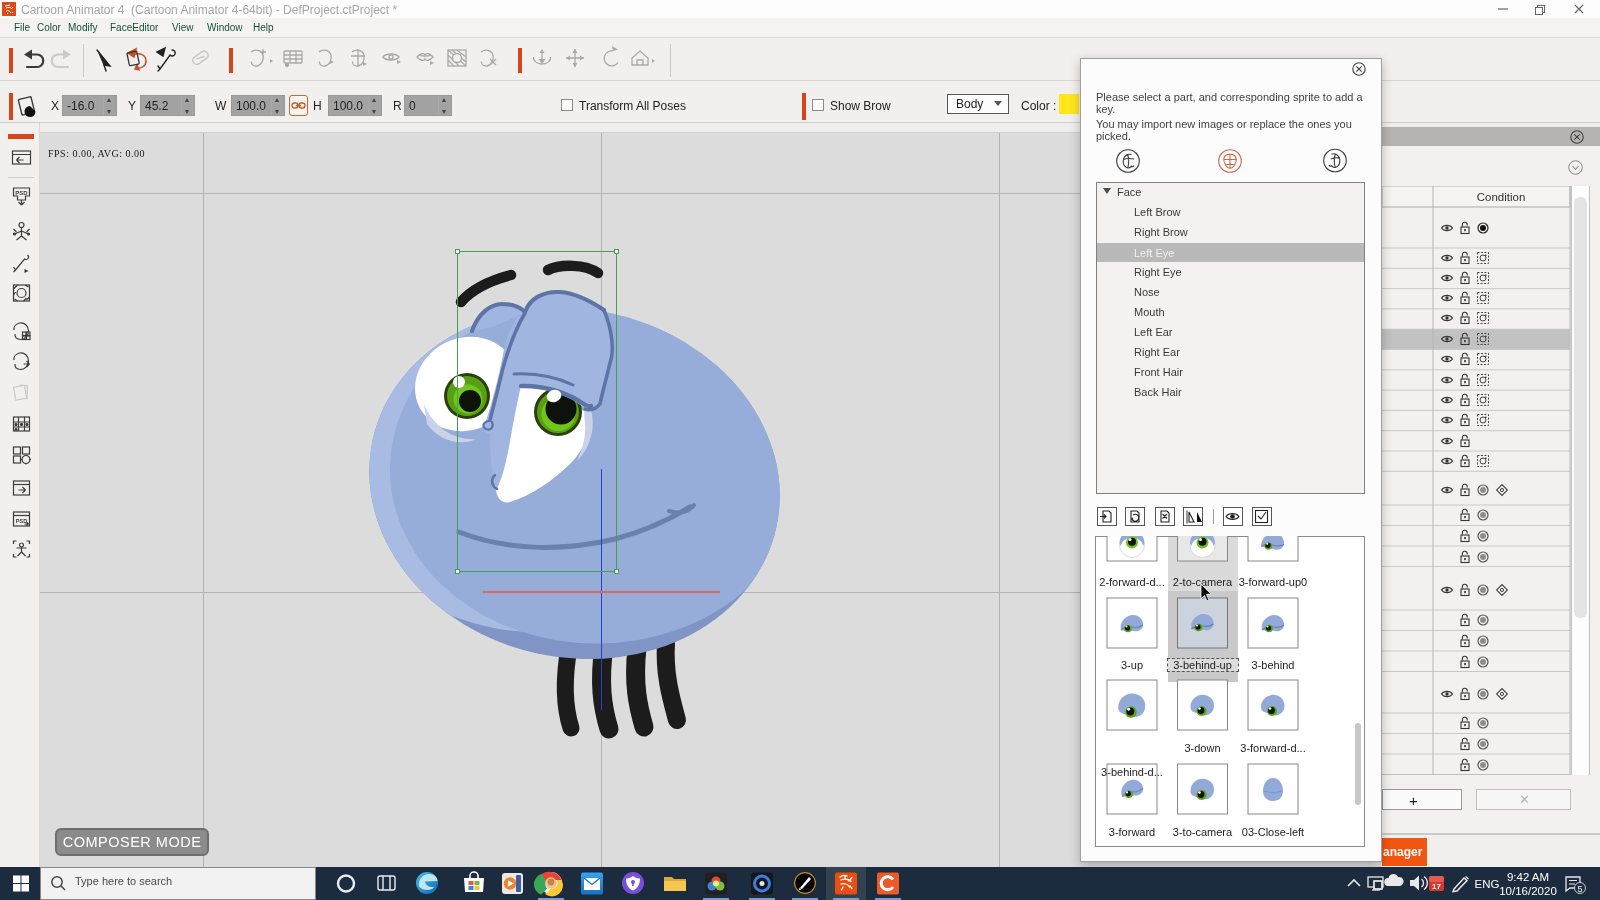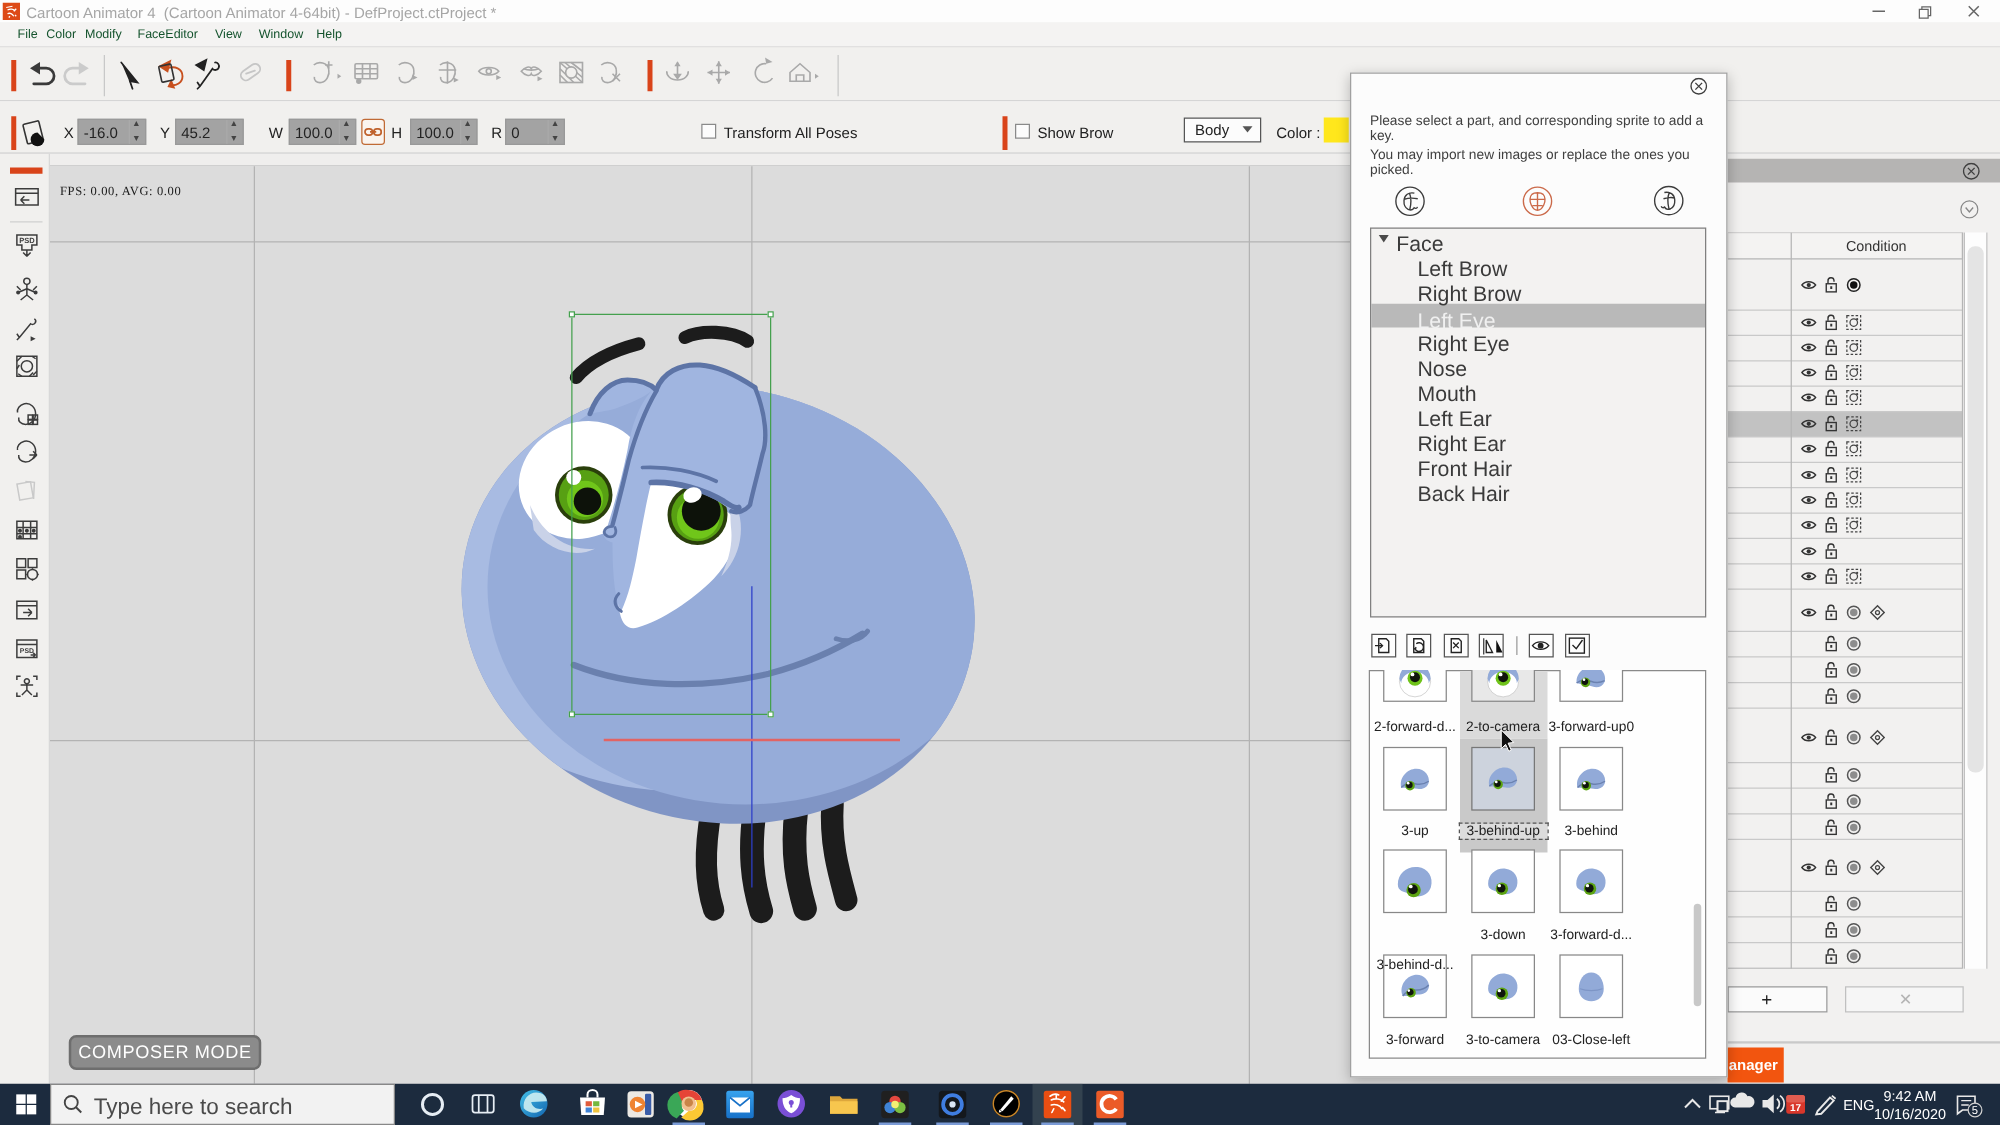--- a/index.html
+++ b/index.html
@@ -37,28 +37,28 @@
   #vline { left:601px; top:469px; width:1px; height:241px; background:#2c3ec9; }
   #hline { left:483px; top:591px; width:237px; height:2px; background:#e26464; }
   
   #rpanel { left:1382px; top:127px; width:218px; height:740px; background:#f2f1f0; }
   #rptitle { left:1382px; top:127px; width:218px; height:19px; background:#b5b4b3; }
   
   #dialog { left:1080px; top:58px; width:302px; height:804px; background:#fcfcfc; border:1px solid #a0a0a0; box-shadow:0 3px 10px rgba(0,0,0,0.25); }
   #dlgtitle { left:1080px; top:58px; width:302px; height:21px; background:#b4b3b2; font-size:11.5px; font-weight:bold; color:#333; text-align:center; line-height:21px; }
   .dlgtext { position:absolute; font-size:11px; color:#3f3f3f; }
   #dlglist { left:1096px; top:182px; width:269px; height:312px; background:#f3f2f1; border:1px solid #808080; }
-  .lrow { position:absolute; font-size:17px; color:#3a3a3a;text-align:center; }
+  .lrow { position:absolute; font-size:11px; color:#3a3a3a;text-align:center; }
   #dlgthumbs { left:1095px; top:536px; width:270px; height:311px; background:#fefefe; border:1px solid #8a8a8a; overflow:hidden; }
   .tlabel { position:absolute; width:70px; text-align:center; font-size:11px; color:#222; }
   .toolbtn { position:absolute; top:507px; width:20px; height:19px; background:#fdfdfd; border:1px solid #555; }
   
   #taskbar { left:0; top:867px; width:1600px; height:33px; background:#1c2b3e; }
   #searchbox { left:40px; top:867px; width:276px; height:33px; background:#f2f2f2; border:1px solid #888; }
-  #searchtext { left:75px; top:875px; font-size:18px; color:#4a4a4a; }
+  #searchtext { left:75px; top:875px; font-size:11px; color:#4a4a4a; }
 </style>
 </head>
 <body>
 <div id="app">
 
   <div class="abs" id="titlebar"></div>
   <svg class="abs" style="left:2px;top:2px" width="14" height="14">
       <rect width="14" height="14" fill="#dd4a17"></rect>
       <path d="M3 4 L8 3 M4 6 C6 5 9 5 10 7 M4 9 C6 8 8 9 9 11 M6 11 L5 12 M9 7 L11 5 M10 10 L11 11" stroke="#fff" stroke-width="1" fill="none"></path>
     </svg>

